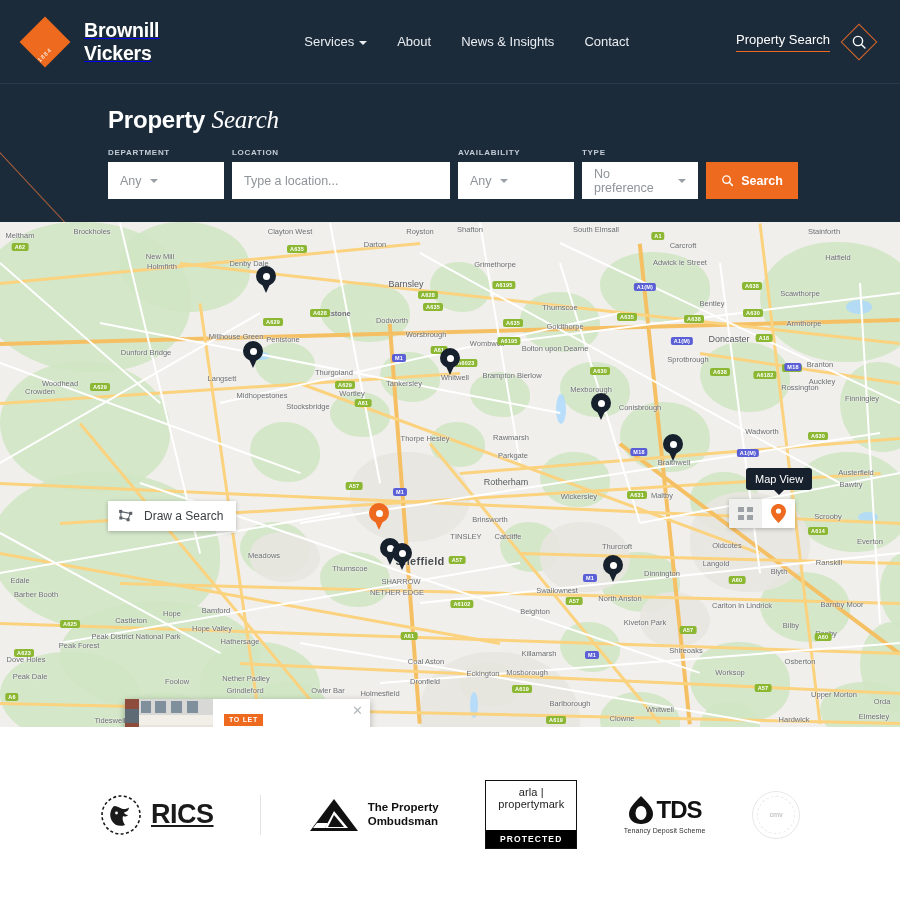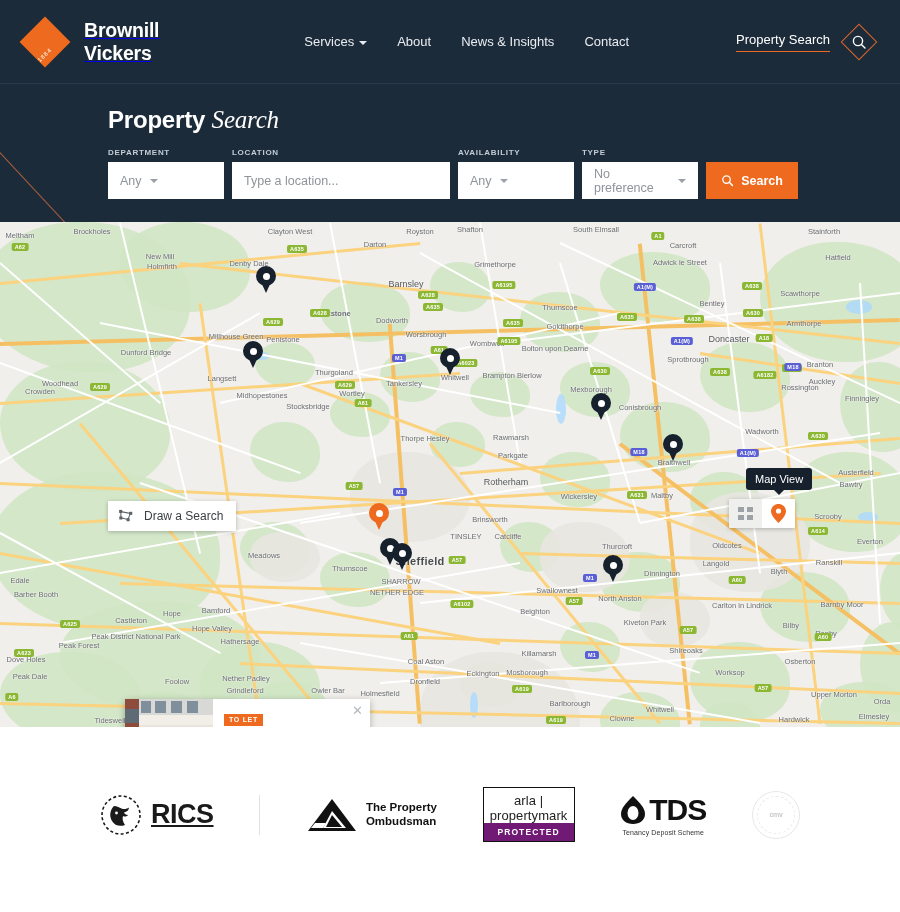--- a/index.html
+++ b/index.html
@@ -277,30 +277,30 @@
   .logo-cell { display: flex; align-items: center; justify-content: center; }
   .divider { width: 1px; height: 40px; background: #e2e2e2; }
   .rics-wrap { display: flex; align-items: center; gap: 9px; }
   .rics-text { font-size: 27px; font-weight: bold; color: #1a1a1a; letter-spacing: -0.5px; text-decoration: underline; }
   .tpo-wrap { display: flex; align-items: center; gap: 8px; }
   .tpo-text { font-size: 11.5px; font-weight: bold; color: #111; line-height: 1.2; }
   .arla {
     width: 92px; border: 1.5px solid #111; background: #ffffff;
   }
   .arla .top {
-    font-size: 13px; color: #222; text-align: center; padding: 5px 0 0;
+    font-size: 11px; color: #222; text-align: center; padding: 5px 0 20px;
     letter-spacing: .1px;
   }
   .arla .bot {
-    background: #701a75; color: #ffffff; font-size: 8.5px; font-weight: bold;
+    background: #000000; color: #ffffff; font-size: 8.5px; font-weight: bold;
     text-align: center; padding: 4px 0; letter-spacing: 1.1px;
   }
   .tds-wrap { text-align: center; }
   .tds-row { display: flex; align-items: center; justify-content: center; gap: 3px; }
-  .tds-text { font-size: 30px; font-weight: bold; color: #111; letter-spacing: -1px; }
+  .tds-text { font-size: 24px; font-weight: bold; color: #111; letter-spacing: -1px; }
   .tds-sub { font-size: 7px; color: #333; margin-top: 2px; letter-spacing: .1px; }
   .seal {
     width: 48px; height: 48px; border-radius: 50%;
     border: 1px solid #d3d3d3;
     display: flex; align-items: center; justify-content: center;
     position: relative; opacity: .55;
   }
   .seal::before {
     content: ""; position: absolute; left: 4px; top: 4px; right: 4px; bottom: 4px;
     border: 1px dashed #d8d8d8; border-radius: 50%;

